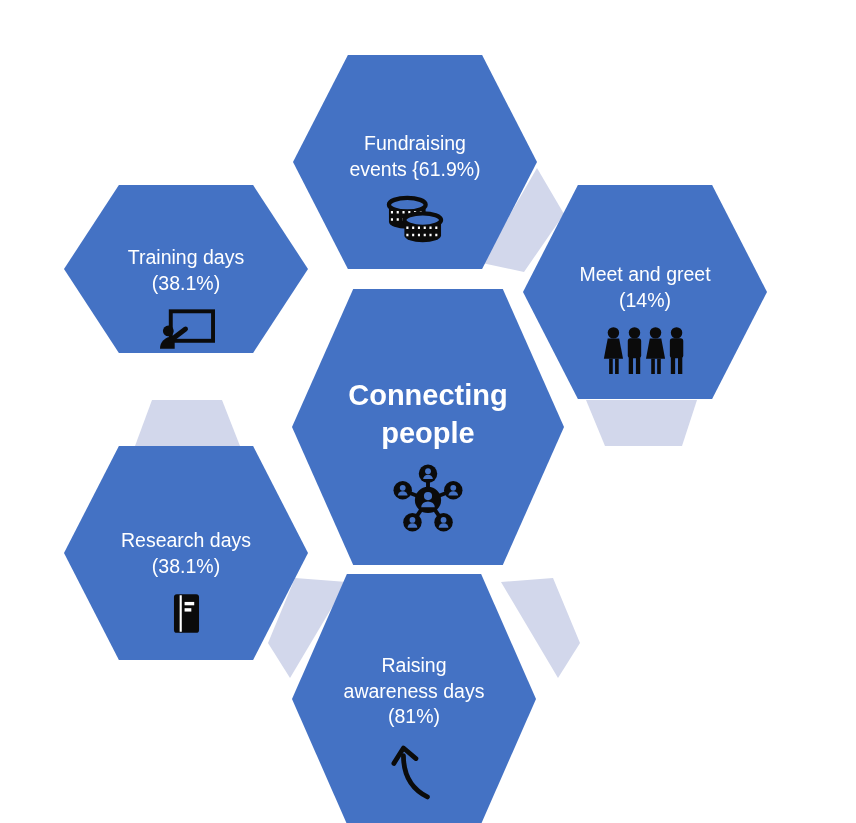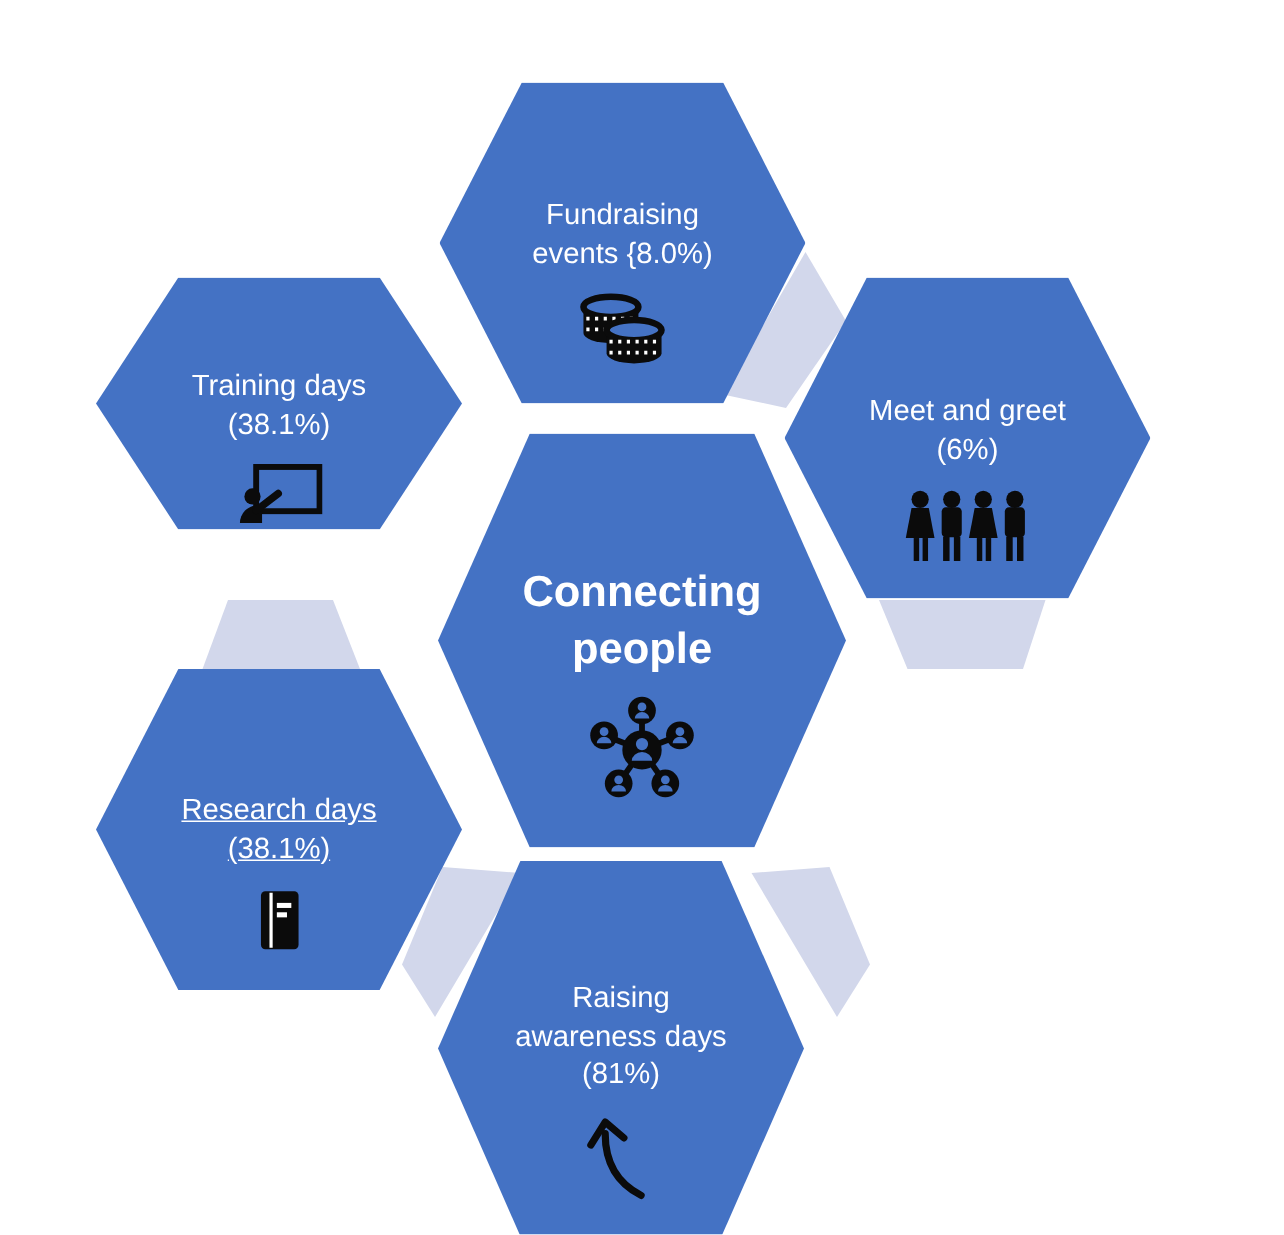--- a/index.html
+++ b/index.html
@@ -20,21 +20,21 @@
   .icon{margin-top:13px;flex:0 0 auto;}
   .ink{fill:var(--icon-color,#0b0b0b);}
   .ink-stroke{stroke:var(--icon-color,#0b0b0b);fill:none;}
   .hexfill{fill:var(--hexagon-fill,#4472C4);}
   .hex-stroke{stroke:var(--hexagon-fill,#4472C4);}
 
   #node-fundraising{left:293px;top:55px;width:244px;height:214px;}
   #node-meet-greet{left:523px;top:185px;width:244px;height:214px;}
   #node-hcp{left:523px;top:446px;width:244px;height:214px;padding-top:36px;}
   #node-raising{left:292px;top:574px;width:244px;height:250px;}
-  #node-research{left:64px;top:446px;width:244px;height:214px;text-decoration:underline;}
+  #node-research{left:64px;top:446px;width:244px;height:214px;}
   #node-training{left:64px;top:185px;width:244px;height:168px;}
   #node-center{left:292px;top:289px;width:272px;height:276px;}
   #node-center .label{font-size:29px;font-weight:bold;line-height:1.3;}
   #node-center .icon{margin-top:10px;}
   #node-hcp .label{font-size:19px;line-height:1.28;}
   #node-hcp .icon{margin-top:4px;}
 </style>
 </head>
 <body>
 
@@ -43,36 +43,36 @@
   <svg class="connector-layer" width="856" height="823" viewBox="0 0 856 823">
     <polygon class="connector" points="537,168 564,214 524,272 482,263"></polygon>
     <polygon class="connector" points="586,400 697,400 682,446 605,446"></polygon>
     <polygon class="connector" points="501,582 553,578 580,643 558,678"></polygon>
     <polygon class="connector" points="295,578 347,582 290,678 268,643"></polygon>
     <polygon class="connector" points="152,400 222,400 240,446 135,446"></polygon>
   </svg>
 
   <div class="hex" id="node-fundraising">
     <div class="label">Fundraising
-events {8.0%)</div>
+events {61.9%)</div>
     <svg class="icon" width="62" height="54" viewBox="0 0 64 56">
       <path class="ink" d="M5 10 V28 A19 7 0 0 0 43 28 V10 Z"></path>
       <ellipse class="hexfill" cx="24" cy="10" rx="19" ry="7" stroke="var(--icon-color,#0b0b0b)" stroke-width="4.5"></ellipse>
       <line x1="7" y1="18" x2="41" y2="18" stroke="#fff" stroke-width="2.6" stroke-dasharray="2.2 3.8"></line>
       <line x1="7" y1="25.5" x2="41" y2="25.5" stroke="#fff" stroke-width="2.6" stroke-dasharray="2.2 3.8"></line>
       <path class="ink" d="M21 26 V42 A19 7 0 0 0 59 42 V26 Z"></path>
       <ellipse class="hexfill" cx="40" cy="26" rx="19" ry="7" stroke="var(--icon-color,#0b0b0b)" stroke-width="4.5"></ellipse>
       <line x1="23" y1="34" x2="57" y2="34" stroke="#fff" stroke-width="2.6" stroke-dasharray="2.2 3.8"></line>
       <line x1="23" y1="41.5" x2="57" y2="41.5" stroke="#fff" stroke-width="2.6" stroke-dasharray="2.2 3.8"></line>
     </svg>
   </div>
 
   <div class="hex" id="node-meet-greet">
     <div class="label">Meet and greet
-(6%)</div>
+(14%)</div>
     <svg class="icon" width="88" height="52" viewBox="0 0 92 54">
       <circle class="ink" cx="13" cy="7" r="6"></circle>
       <path class="ink" d="M7 13 h12 l4 21 H3 Z"></path>
       <rect class="ink" x="8.5" y="34" width="3.8" height="16"></rect>
       <rect class="ink" x="14.7" y="34" width="3.8" height="16"></rect>
       <circle class="ink" cx="35" cy="7" r="6"></circle>
       <rect class="ink" x="28" y="12.5" width="14" height="21" rx="3"></rect>
       <rect class="ink" x="29" y="33" width="4.5" height="17"></rect>
       <rect class="ink" x="36.5" y="33" width="4.5" height="17"></rect>
       <circle class="ink" cx="57" cy="7" r="6"></circle>

